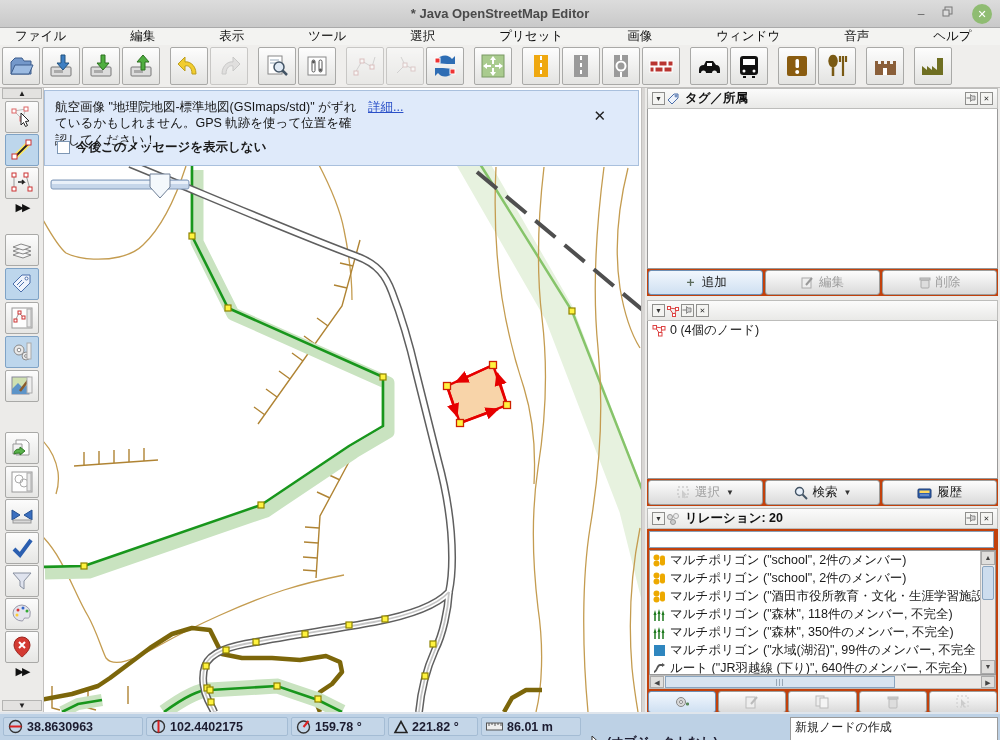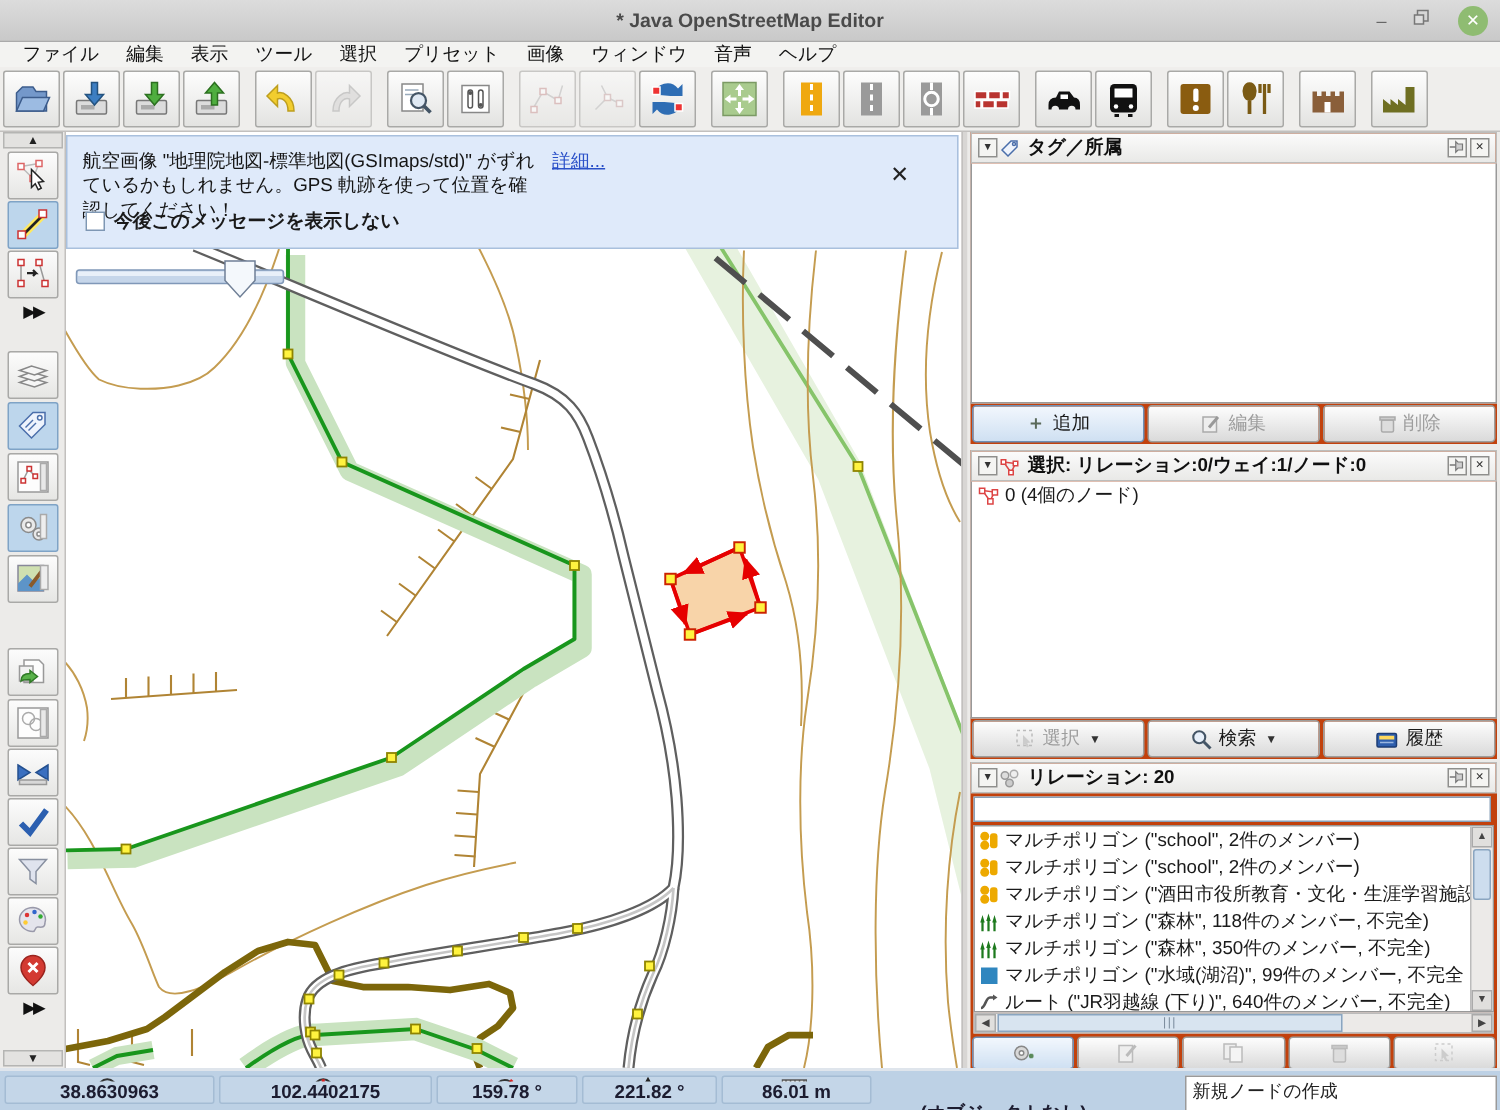--- a/index.html
+++ b/index.html
@@ -8,21 +8,21 @@
   .abs { position:absolute; }
   svg { display:block; }
 
   
   #titlebar { left:0; top:0; width:1000px; height:28px; background:linear-gradient(#dcdcdc,#c9c9c9); border-bottom:1px solid #aaa; }
   #title-text { width:100%; text-align:center; line-height:28px; font-weight:bold; font-size:13px; color:#4a4a4a; }
   .winbtn { top:6px; width:18px; height:18px; text-align:center; line-height:16px; color:#666; font-size:12px; }
   #btn-close { right:8px; top:4px; width:20px; height:20px; border-radius:50%; background:#8fbc72; color:#fff; font-weight:bold; line-height:20px; text-align:center; font-size:11px; }
 
   
-  #menubar { left:0; top:28px; width:1000px; height:17px; background:#f3f3f1; display:flex; align-items:center; padding-left:6px; }
+  #menubar { left:0; top:28px; width:1000px; height:17px; background:#f3f3f1; display:flex; align-items:center; padding-left:6px;gap:46px; }
   .menu-item { padding:0 9px; font-size:12.5px; color:#111; }
 
   
   #toolbar { left:0; top:45px; width:1000px; height:43px; background:#efeeec; border-bottom:1px solid #c2c0be; display:flex; align-items:center; padding-left:2px; }
   .tbtn { width:38px; height:38px; background:linear-gradient(#fdfdfd,#e3e3e1); border:1px solid #a9a9a7; border-radius:2px; display:flex; align-items:center; justify-content:center; margin-right:2px; }
   .tbtn.gapL { margin-left:8px; }
   .tbtn.dis { opacity:.55; }
 
   
   #leftrail { left:0; top:88px; width:44px; height:624px; background:#ecebe9; border-right:1px solid #c2c0be; }
@@ -67,21 +67,21 @@
   .vsb { position:absolute; right:0; top:0; width:15px; height:100%; background:#eceae8; border-left:1px solid #bbb; }
   .vsb .arr { height:14px; background:#e0dfdd; border:1px solid #aaa; font-size:7px; text-align:center; line-height:12px; color:#444; }
   .vsb .thumb { position:absolute; left:1px; top:15px; width:12px; height:34px; background:#cdddee; border:1px solid #8aa5c0; border-radius:2px; }
   .vsb .arr.dn { position:absolute; bottom:0; left:0; right:0; }
   .hsb { height:14px; margin:0 2px; background:#eceae8; border:1px solid #bbb; position:relative; }
   .hsb .arr { position:absolute; top:0; width:14px; height:12px; background:#e0dfdd; border:1px solid #aaa; font-size:7px; text-align:center; line-height:11px; color:#444; }
   .hsb .thumb { position:absolute; left:15px; top:0; width:230px; height:12px; background:#d8e4f0; border:1px solid #8aa5c0; text-align:center; line-height:10px; font-size:8px; color:#789; letter-spacing:1px; }
 
   
   #statusbar { left:0; top:712px; width:1000px; height:28px; background:#bdd1e5; border-top:2px solid #dfe5ec; }
-  .seg { position:absolute; top:3px; height:19px; display:flex; align-items:center; padding:0 4px; background:#c4d6e8; border:1px solid #a4bcd4; border-radius:2px; font-weight:bold; font-size:12.5px; color:#1c1c30; white-space:nowrap;flex-direction:column; }
+  .seg { position:absolute; top:3px; height:19px; display:flex; align-items:center; padding:0 4px; background:#c4d6e8; border:1px solid #a4bcd4; border-radius:2px; font-weight:bold; font-size:12.5px; color:#1c1c30; white-space:nowrap; }
   .seg .icon { margin-right:4px; }
   #helper-field { position:absolute; left:790px; top:3px; width:208px; height:27px; background:#fff; border:1px solid #9a9a9a; font-size:12px; line-height:18px; padding-left:4px; color:#222; font-weight:normal; }
 </style>
 </head>
 <body>
 
 <div class="abs" id="titlebar">
   <div id="title-text">* Java OpenStreetMap Editor</div>
   <div class="abs winbtn" style="right:70px;">–</div>
   <div class="abs winbtn" style="right:40px;">
@@ -557,21 +557,20 @@
 
   <div class="panel" style="top:212px; height:206px;">
     <div class="phead">
       <div class="hbox">▼</div>
       <svg width="14" height="14">
           <path d="M3,4 L11,5 L8,11 Z" fill="none" stroke="#d44"></path>
           <rect x="1.5" y="2.5" width="3" height="3" fill="#fff" stroke="#d44"></rect>
           <rect x="9.5" y="3.5" width="3" height="3" fill="#fff" stroke="#d44"></rect>
           <rect x="6.5" y="9.5" width="3" height="3" fill="#fff" stroke="#d44"></rect>
         </svg>
-      <span class="ptitle">選択: リレーション:0/ウェイ:1/ノード:0</span>
       <div class="hbox">
           <svg width="10" height="10">
             <g transform="rotate(90 5 5)">
               <path d="M3,1 h4 v3 l1.5,1.5 h-7 l1.5,-1.5 z" fill="#cfcfcf" stroke="#777" stroke-width="0.8"></path>
               <line x1="5" y1="5.5" x2="5" y2="9.5" stroke="#777"></line>
             </g>
           </svg>
         </div>
       <div class="hbox">✕</div>
     </div>

